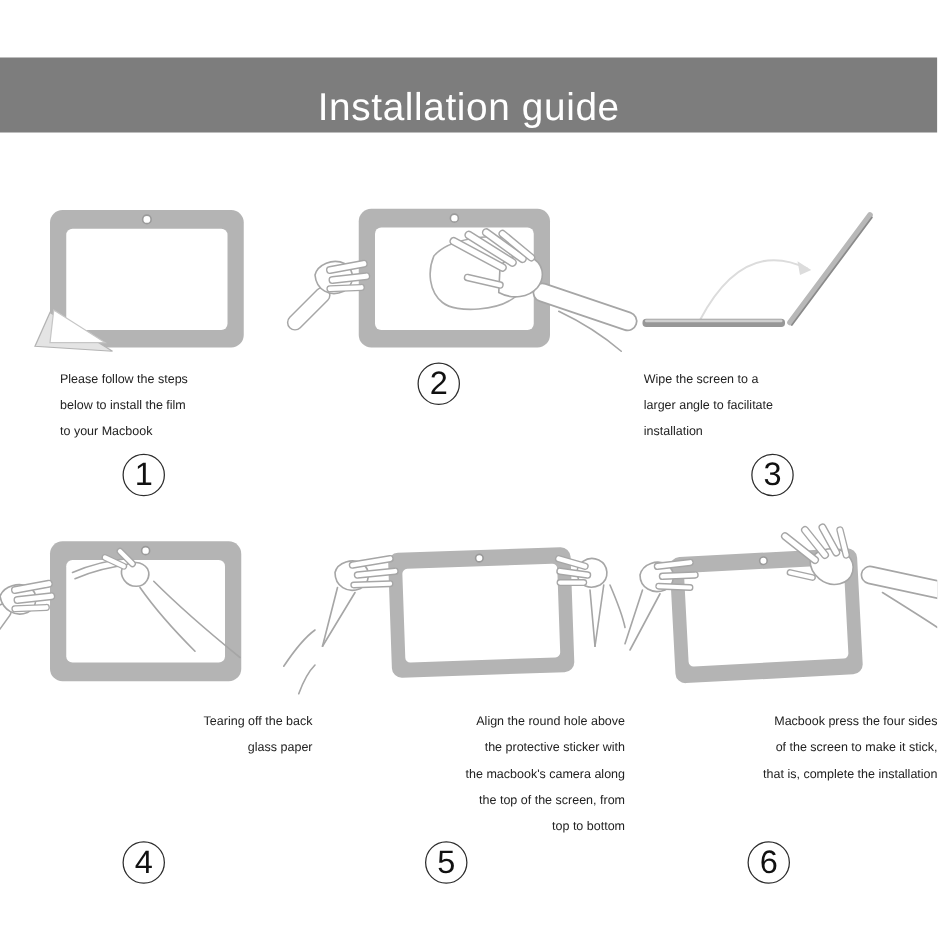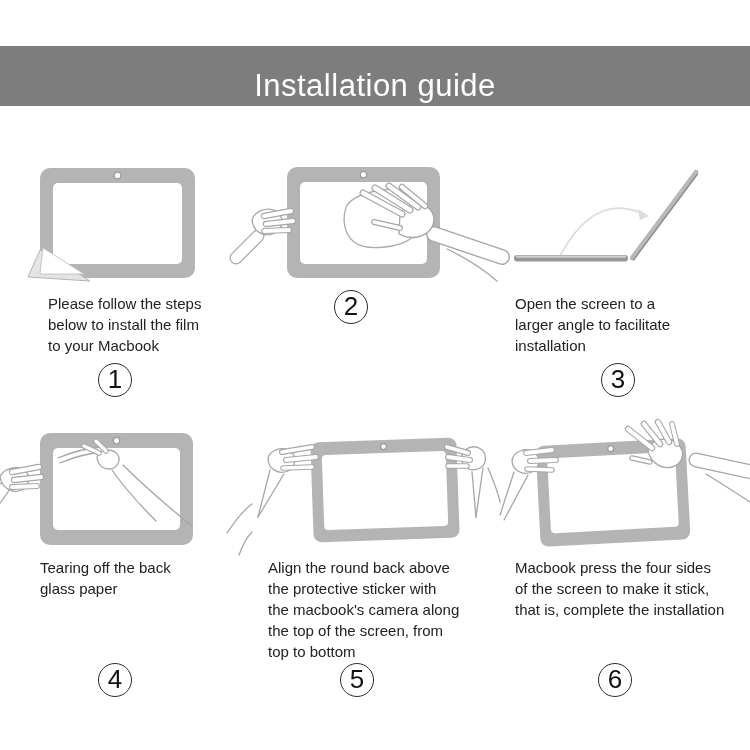--- a/index.html
+++ b/index.html
@@ -6,23 +6,23 @@
   .page{position:relative;width:750px;height:750px;background:#ffffff;overflow:hidden;
         font-family:"Liberation Sans", sans-serif;}
   .banner{position:absolute;left:0;top:46px;width:750px;height:60px;background:#7d7d7d;
           display:flex;align-items:center;justify-content:center;}
   .banner-title{color:#ffffff;font-size:31px;font-weight:400;letter-spacing:.5px;margin-top:20px;}
   .cell{position:absolute;width:250px;}
   #c1{left:0;top:160px}#c2{left:250px;top:160px}#c3{left:500px;top:160px}
   #c4{left:0;top:420px}#c5{left:250px;top:420px}#c6{left:500px;top:420px}
   .illo{display:block;width:250px;height:130px;overflow:visible;}
   .row2 .illo{height:135px;}
-  .cap{margin-top:3px;height:70px;font-size:15px;line-height:21px;color:#222222;
+  .cap{margin-top:3px;height:70px;font-size:10px;line-height:21px;color:#222222;
        white-space:pre-line;}
-  .row2 .cap{margin-top:2px;height:106px;}
+  .row2 .cap{margin-top:12px;height:106px;text-align:right;}
   #c1 .cap{padding-left:48px}#c2 .cap{padding-left:33px}#c3 .cap{padding-left:15px}
   #c4 .cap{padding-left:40px}#c5 .cap{padding-left:18px}#c6 .cap{padding-left:15px}
   .num{box-sizing:border-box;width:34px;height:34px;border:1.5px solid #2d2d2d;border-radius:50%;
        display:flex;align-items:center;justify-content:center;
        font-size:26px;font-weight:400;color:#111;padding-bottom:2px;}
   #c1 .num{margin-left:98px}#c2 .num{margin-left:84px}#c3 .num{margin-left:101px}
   #c4 .num{margin-left:98px}#c5 .num{margin-left:90px}#c6 .num{margin-left:98px}
   
   .ln{stroke:#a6a6a6;stroke-width:1.3;fill:none;stroke-linecap:round;stroke-linejoin:round;}
   .blob{fill:#ffffff;stroke:#a6a6a6;stroke-width:1.3;stroke-linejoin:round;}
@@ -91,21 +91,21 @@
 
   <div class="cell row1" id="c3">
     <svg class="illo" viewBox="0 0 250 130">
       <path d="M60,96 Q95,30 146,55" stroke="#dcdcdc" stroke-width="1.6" fill="none"></path>
       <path d="M149,56 L138,49 L140,60 Z" fill="#dcdcdc"></path>
       <rect x="14" y="95" width="114" height="6.5" rx="3" fill="#979797"></rect>
       <rect x="16" y="95.5" width="110" height="2.2" rx="1" fill="#cfcfcf"></rect>
       <path d="M132,98 L196,12" stroke="#b8b8b8" stroke-width="4.5" stroke-linecap="round"></path>
       <path d="M133.5,100 L197.5,14" stroke="#8a8a8a" stroke-width="1.4" stroke-linecap="round"></path>
     </svg>
-    <div class="cap">Open the screen to a
+    <div class="cap">Wipe the screen to a
 larger angle to facilitate
 installation</div>
     <div class="num">3</div>
   </div>
 
   <div class="cell row2" id="c4">
     <svg class="illo" viewBox="0 0 250 135">
       <rect x="40" y="13" rx="10" width="153" height="112" fill="#b4b4b4"></rect>
       <rect x="53" y="28" rx="5" width="127" height="82" fill="#fff"></rect>
       <circle class="cam" cx="116.5" cy="20.5" r="3.2"></circle>
@@ -159,21 +159,21 @@
       <path class="ln" d="M233,48 L226,97"></path>
       <path class="ln" d="M238,48 C244,62 248,72 250,82"></path>
       <path class="blob" d="M212,40 C210,31 220,24 229,28 C237,32 238,43 230,48 C222,52 213,49 212,40 Z"></path>
       <path class="fu" stroke-width="6" d="M218,33 L197,27"></path>
         <path class="fo" stroke-width="3.8" d="M218,33 L197,27"></path>
       <path class="fu" stroke-width="6" d="M220,40 L198,37"></path>
         <path class="fo" stroke-width="3.8" d="M220,40 L198,37"></path>
       <path class="fu" stroke-width="5.5" d="M217,46 L198,46"></path>
         <path class="fo" stroke-width="3.4" d="M217,46 L198,46"></path>
     </svg>
-    <div class="cap">Align the round back above
+    <div class="cap">Align the round hole above
 the protective sticker with
 the macbook's camera along
 the top of the screen, from
 top to bottom</div>
     <div class="num">5</div>
   </div>
 
   <div class="cell row2" id="c6">
     <svg class="illo" viewBox="0 0 250 135">
       <g transform="rotate(-3 114 72)">

